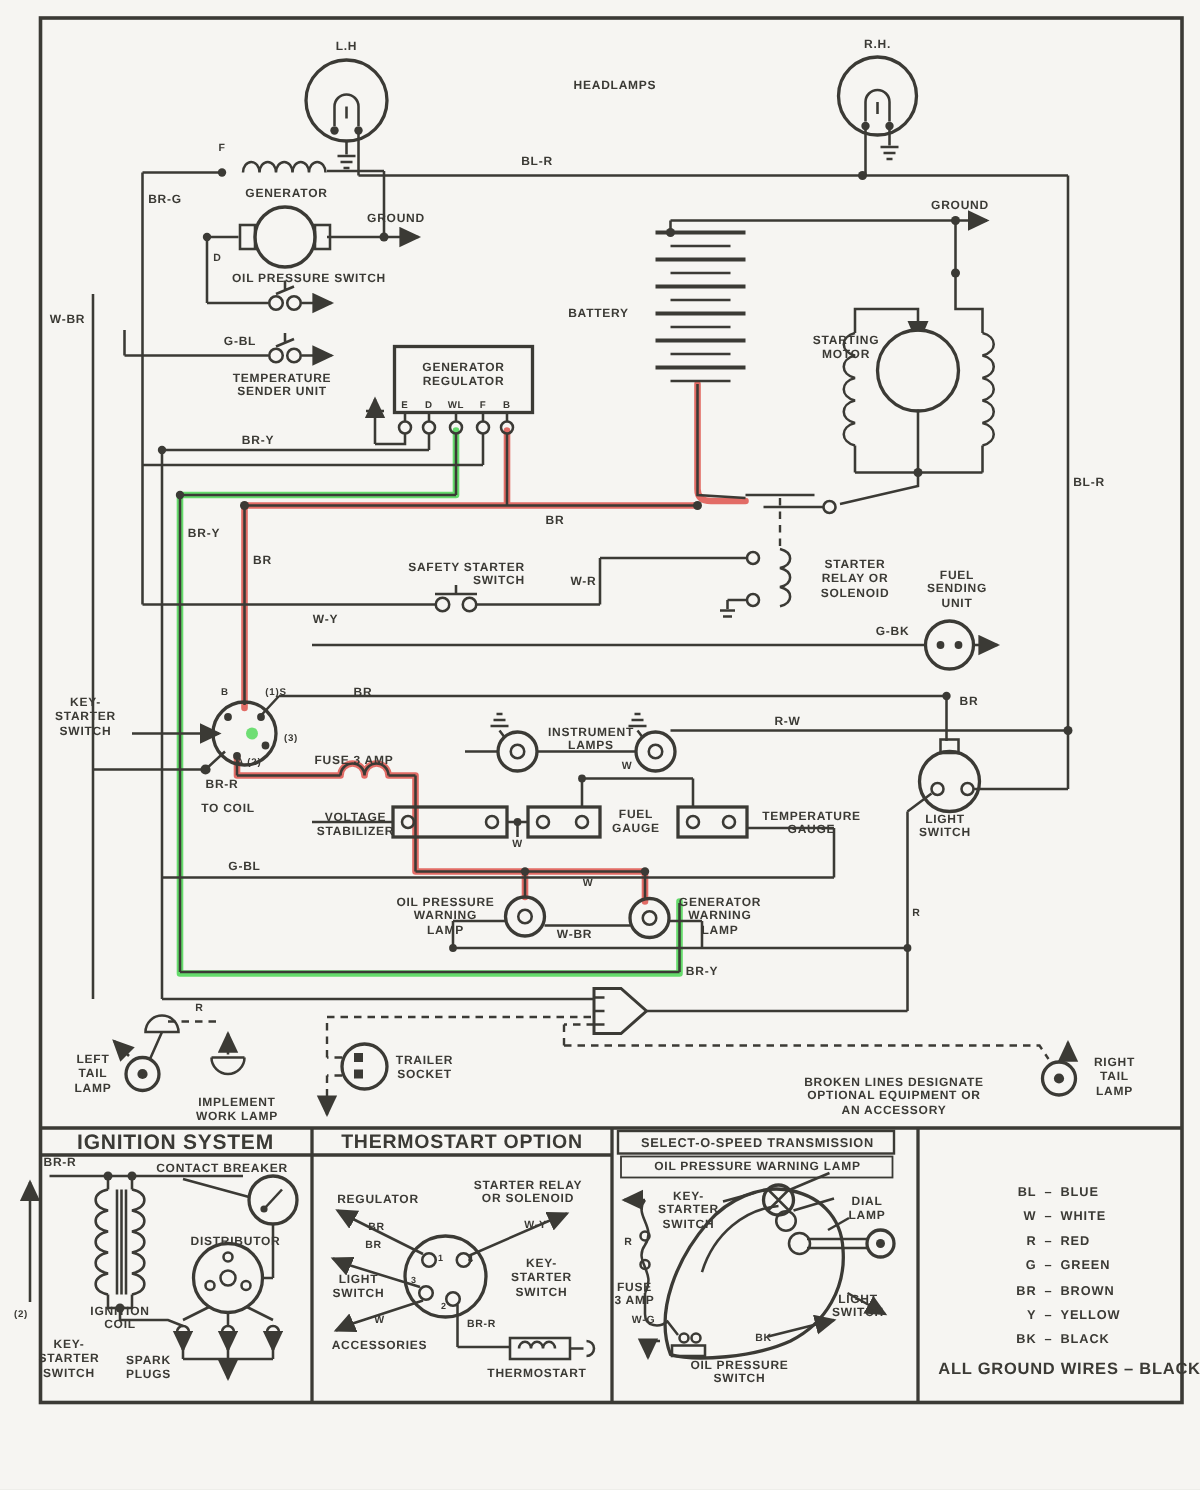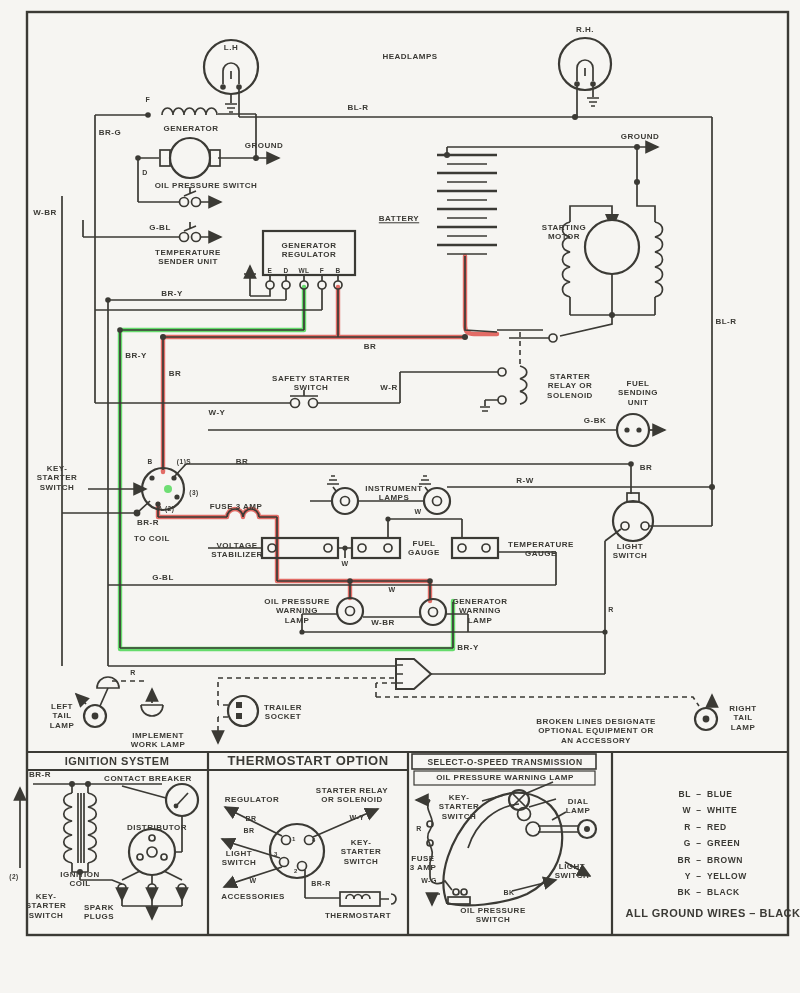--- a/index.html
+++ b/index.html
@@ -359,51 +359,51 @@
         <line x1="233" y1="883" x2="224" y2="887" marker-end="url(#ah)"></line>
         <line x1="426" y1="800" x2="416" y2="800" marker-end="url(#ah)"></line>
         <line x1="432" y1="897" x2="432" y2="905" marker-end="url(#ah)"></line>
         <line x1="512" y1="891" x2="556" y2="880" marker-end="url(#ah)"></line>
         <line x1="565" y1="862" x2="590" y2="876" marker-end="url(#ah)"></line>
       </g>
     </g>
   </svg>
 
   <div id="labels">
-      <span class="lbl" style="left: 231px; top: 48px;">L.H</span>
+      <span class="lbl" style="left: 231px; top: 31px;">L.H</span>
       <span class="lbl" style="left: 585px; top: 30px;">R.H.</span>
       <span class="lbl" style="left: 410px; top: 57px;">HEADLAMPS</span>
       <span class="lbl" style="left: 358px; top: 108px;">BL-R</span>
       <span class="lbl" style="left: 148px; top: 100px; font-size: 7px;">F</span>
       <span class="lbl" style="left: 191px; top: 129px;">GENERATOR</span>
       <span class="lbl" style="left: 110px; top: 133px;">BR-G</span>
       <span class="lbl" style="left: 264px; top: 146px;">GROUND</span>
       <span class="lbl" style="left: 145px; top: 173px; font-size: 7px;">D</span>
       <span class="lbl" style="left: 206px; top: 186px;">OIL PRESSURE SWITCH</span>
       <span class="lbl" style="left: 45px; top: 213px;">W-BR</span>
       <span class="lbl" style="left: 160px; top: 228px;">G-BL</span>
       <span class="lbl" style="left: 188px; top: 257px;">TEMPERATURE
 SENDER UNIT</span>
-      <span class="lbl" style="left: 399px; top: 219px; text-decoration: underline;">BATTERY</span>
+      <span class="lbl" style="left: 399px; top: 209px;">BATTERY</span>
       <span class="lbl" style="left: 640px; top: 137px;">GROUND</span>
       <span class="lbl" style="left: 564px; top: 232px;">STARTING
 MOTOR</span>
       <span class="lbl" style="left: 309px; top: 250px;">GENERATOR
 REGULATOR</span>
       <span class="lbl" style="left: 270px; top: 271px; font-size: 6.5px;">E</span>
       <span class="lbl" style="left: 286px; top: 271px; font-size: 6.5px;">D</span>
       <span class="lbl" style="left: 304px; top: 271px; font-size: 6.5px;">WL</span>
       <span class="lbl" style="left: 322px; top: 271px; font-size: 6.5px;">F</span>
       <span class="lbl" style="left: 338px; top: 271px; font-size: 6.5px;">B</span>
       <span class="lbl" style="left: 172px; top: 294px;">BR-Y</span>
       <span class="lbl" style="left: 726px; top: 322px;">BL-R</span>
       <span class="lbl" style="left: 136px; top: 356px;">BR-Y</span>
       <span class="lbl" style="left: 370px; top: 347px;">BR</span>
       <span class="lbl" style="left: 175px; top: 374px;">BR</span>
-      <span class="lbl" style="left: 311px; top: 383px;">SAFETY STARTER
+      <span class="lbl" style="left: 311px; top: 383px; text-align: right;">SAFETY STARTER
 SWITCH</span>
       <span class="lbl" style="left: 389px; top: 388px;">W-R</span>
       <span class="lbl" style="left: 570px; top: 386px;">STARTER
 RELAY OR
 SOLENOID</span>
       <span class="lbl" style="left: 638px; top: 393px;">FUEL
 SENDING
 UNIT</span>
       <span class="lbl" style="left: 217px; top: 413px;">W-Y</span>
       <span class="lbl" style="left: 595px; top: 421px;">G-BK</span>
@@ -450,21 +450,21 @@
       <span class="lbl" style="left: 158px; top: 740px;">IMPLEMENT
 WORK LAMP</span>
       <span class="lbl" style="left: 283px; top: 712px;">TRAILER
 SOCKET</span>
       <span class="lbl" style="left: 596px; top: 731px;">BROKEN LINES DESIGNATE
 OPTIONAL EQUIPMENT OR
 AN ACCESSORY</span>
       <span class="lbl" style="left: 743px; top: 718px;">RIGHT
 TAIL
 LAMP</span>
-      <span class="lbl" style="left: 117px; top: 761px; font-size: 11px;">IGNITION SYSTEM</span>
+      <span class="lbl" style="left: 117px; top: 761px; font-size: 14px;">IGNITION SYSTEM</span>
       <span class="lbl" style="left: 40px; top: 775px;">BR-R</span>
       <span class="lbl" style="left: 148px; top: 779px;">CONTACT BREAKER</span>
       <span class="lbl" style="left: 157px; top: 828px;">DISTRIBUTOR</span>
       <span class="lbl" style="left: 80px; top: 879px;">IGNITION
 COIL</span>
       <span class="lbl" style="left: 14px; top: 877px; font-size: 6.5px;">(2)</span>
       <span class="lbl" style="left: 46px; top: 906px;">KEY-
 STARTER
 SWITCH</span>
       <span class="lbl" style="left: 99px; top: 912px;">SPARK

